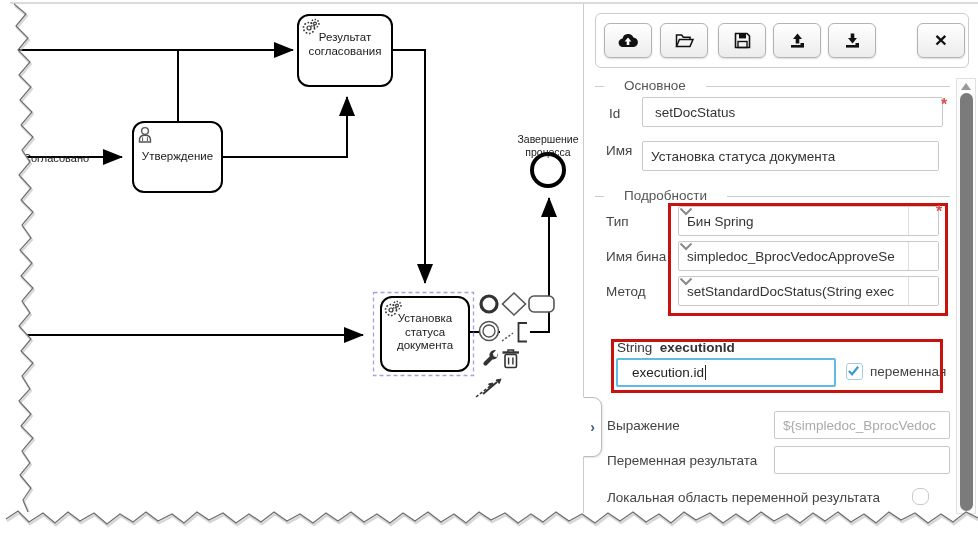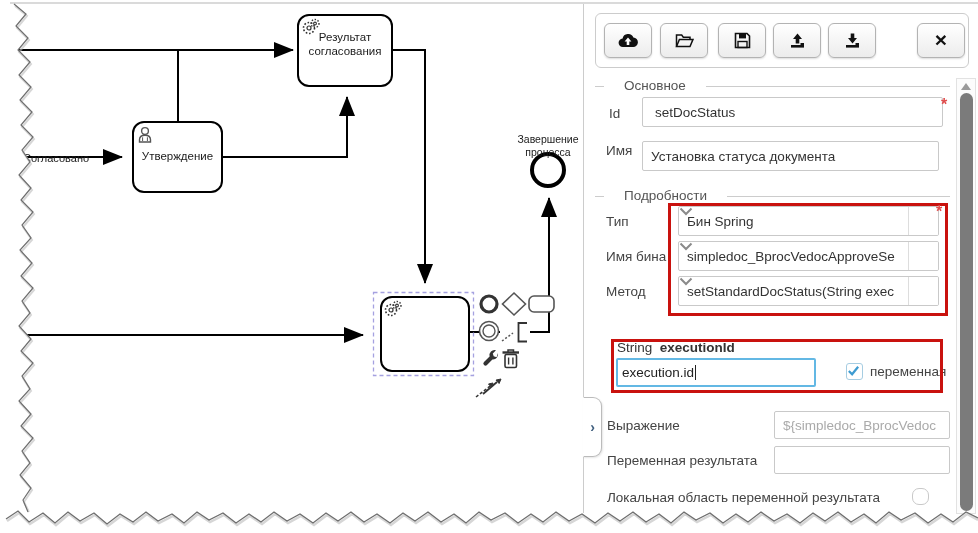--- a/index.html
+++ b/index.html
@@ -34,21 +34,21 @@
   .sel{position:absolute;background:#fff;border:1px solid #c9c9c9;border-radius:2px;font-size:13.5px;color:#333;
        display:flex;align-items:center;overflow:hidden;cursor:pointer;}
   .sel .val{flex:1;padding:0 8px;white-space:nowrap;overflow:hidden;}
   .sel .chev{width:29px;align-self:stretch;border-left:1px solid #ddd;display:flex;align-items:center;justify-content:center;background:#fff;}
   .req{position:absolute;color:#e04b4b;font-size:16px;font-weight:bold;}
 
   .fieldset{position:absolute;left:605px;top:325px;width:344px;height:83px;border:1px solid #ccc;border-radius:4px;}
   .fieldset .legend{position:absolute;top:-9px;left:9px;background:#fff;padding:0 5px;font-size:13.5px;color:#555;white-space:nowrap;}
 
   .focusinp{position:absolute;background:#fff;border:2px solid #63b8e4;border-radius:2px;font-size:13.5px;color:#222;
-       display:flex;align-items:center;padding:0 4px;white-space:nowrap;overflow:hidden;}
+       display:flex;align-items:center;padding:0 14px;white-space:nowrap;overflow:hidden;}
   .caret{display:inline-block;width:1px;height:15px;background:#222;margin-left:1px;}
 
   .cb{position:absolute;width:17px;height:17px;background:#fff;box-sizing:border-box;cursor:pointer;
       display:flex;align-items:center;justify-content:center;}
   .cb.checked{border:1px solid #a6cde2;border-radius:3px;}
   .cb.unchecked{border:1px solid #c9c9c9;border-radius:7px;}
 
   .redbox{position:absolute;border:3px solid #c9120e;z-index:6;pointer-events:none;}
 
   .tab{position:absolute;left:583px;top:397px;width:17px;height:58px;background:#fff;border:1px solid #bbb;border-left:1px solid #fff;
@@ -143,20 +143,25 @@
       </g>
     </g>
   </svg>
 
   <div class="dlab" style="left:298px;top:31px;width:94px;">
     <div>Результат</div>
     <div>согласования</div>
   </div>
   <div class="dlab" style="left:133px;top:150px;width:89px;">
     <div>Утверждение</div>
+  </div>
+  <div class="dlab" style="left:381px;top:312px;width:88px;">
+    <div>Установка</div>
+    <div>статуса</div>
+    <div>документа</div>
   </div>
   <div class="elab" style="left:508px;top:113px;width:80px;">
     <div>Завершение</div>
     <div>процесса</div>
   </div>
   <div class="flab" style="left:23px;top:140px;">Согласовано</div>
 
   <div class="divider"></div>
 
   <div class="toolbar">

